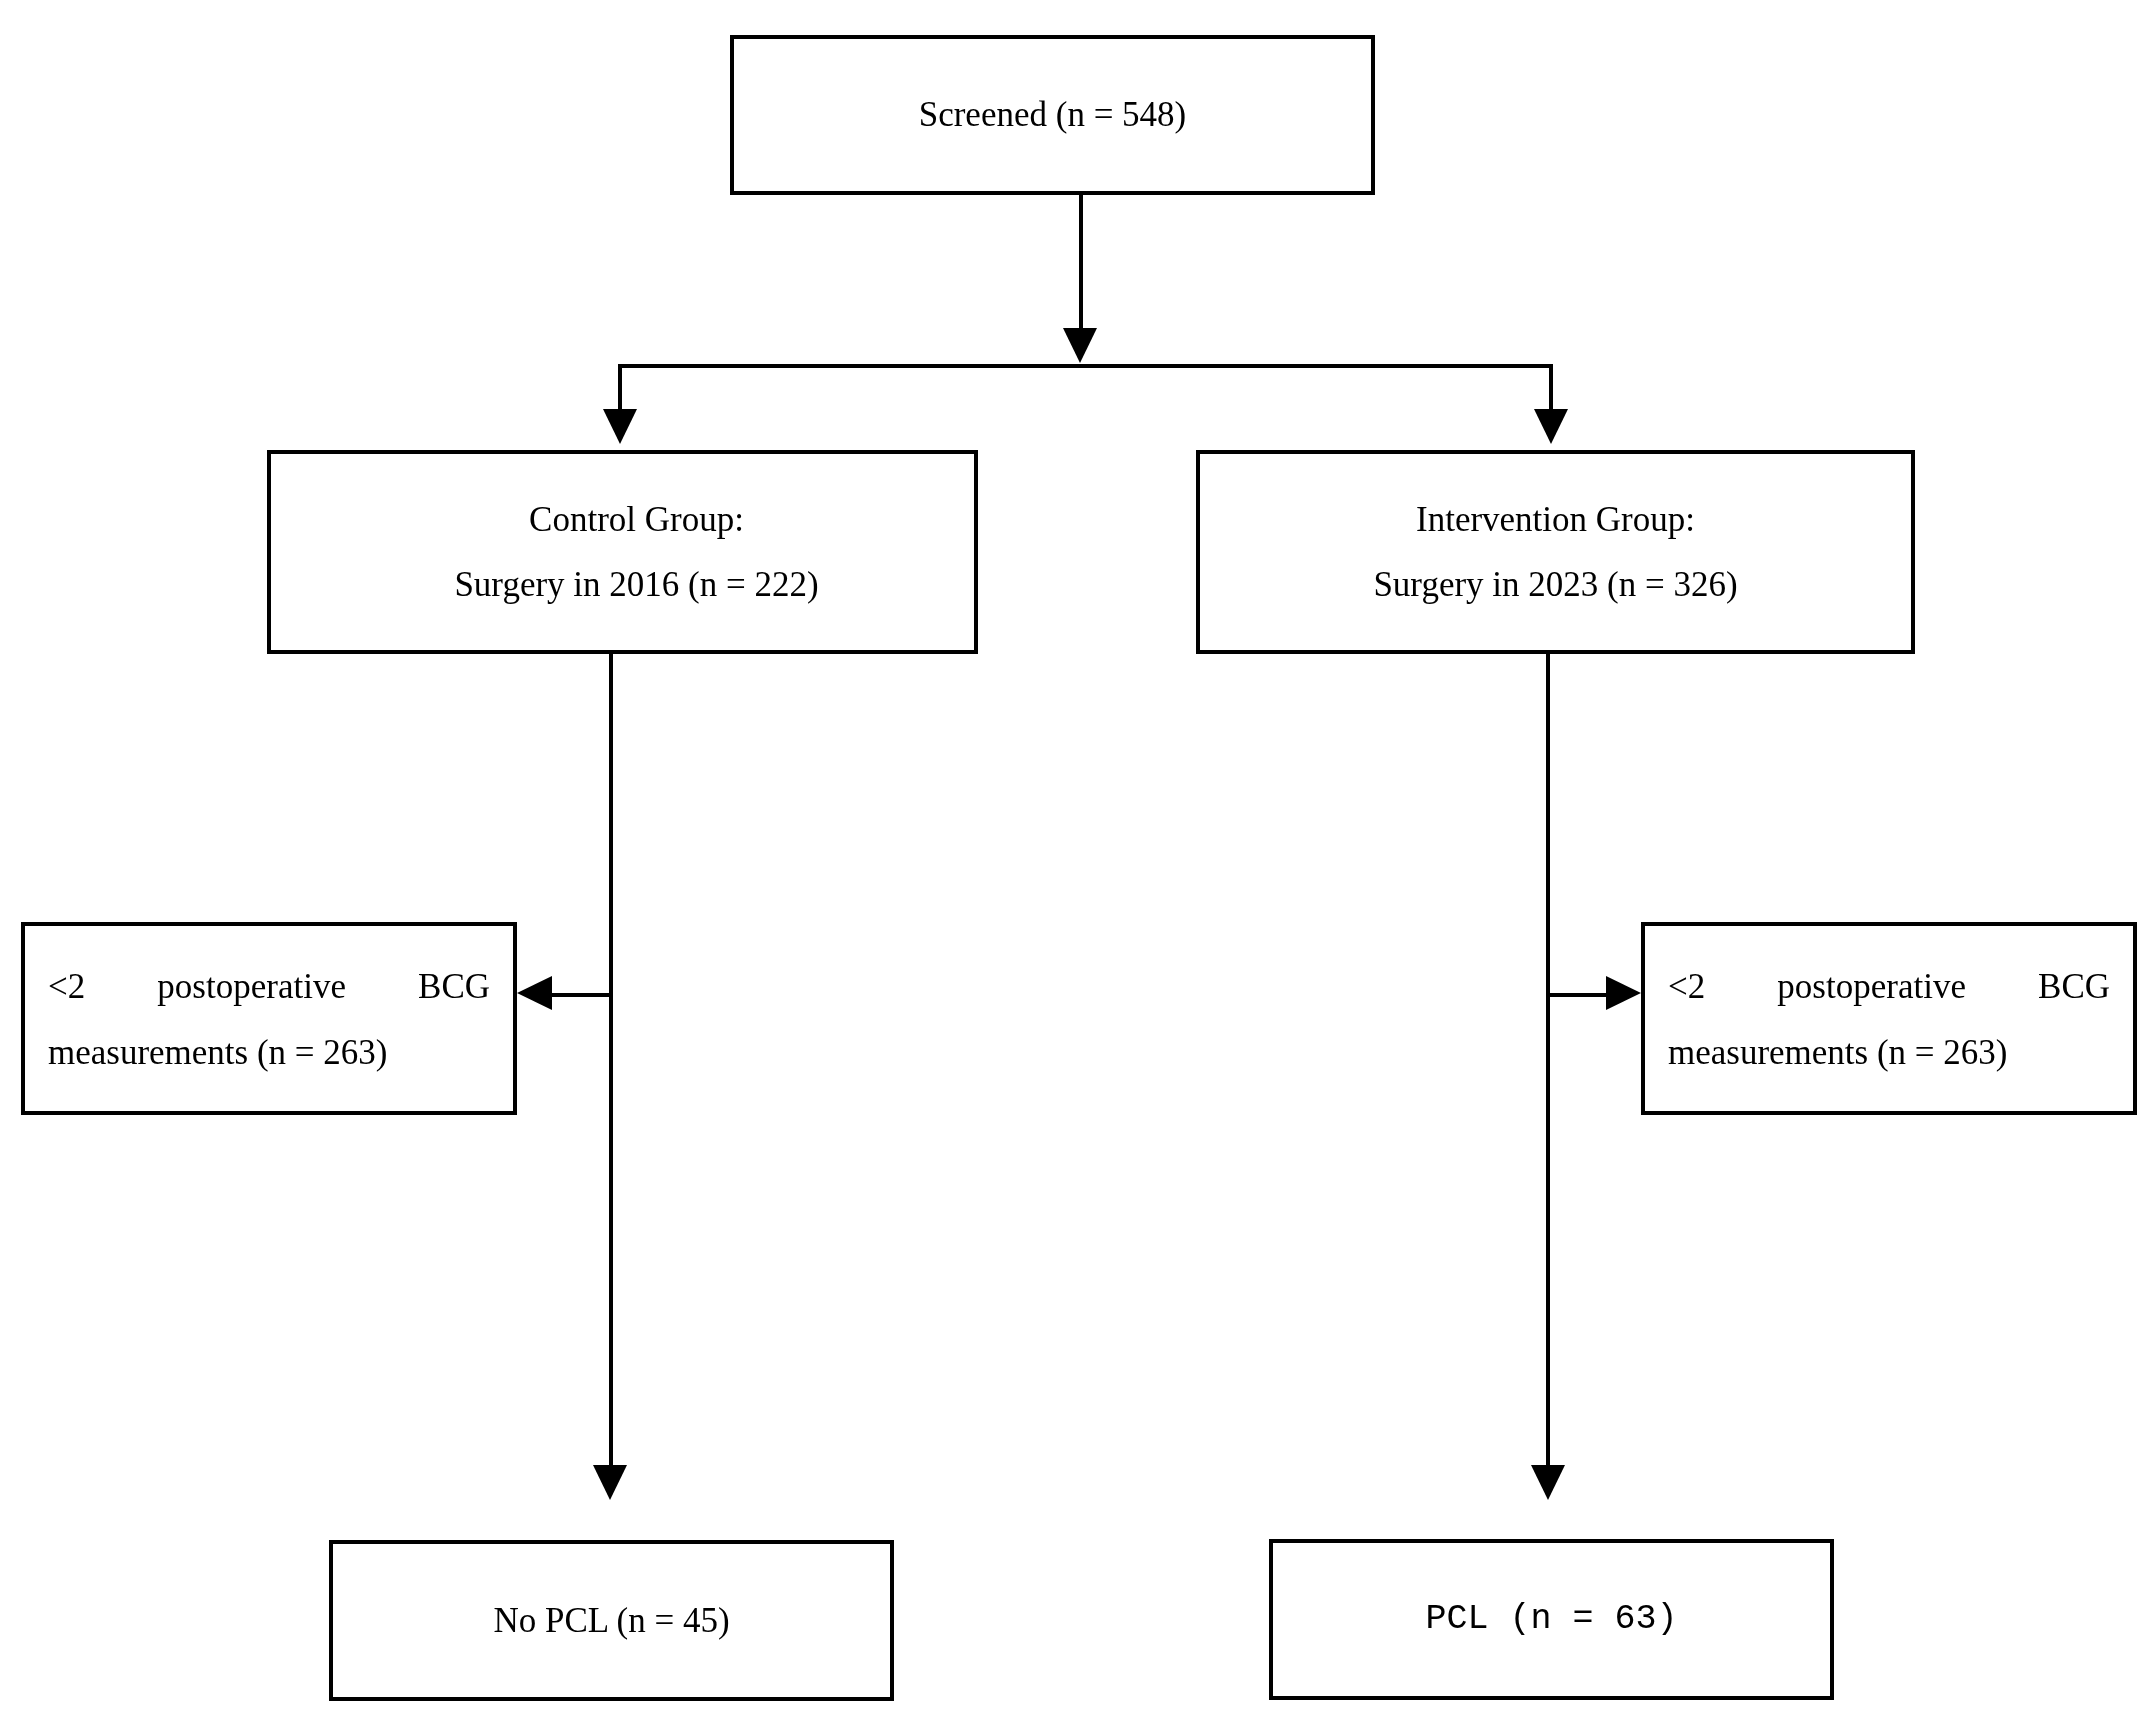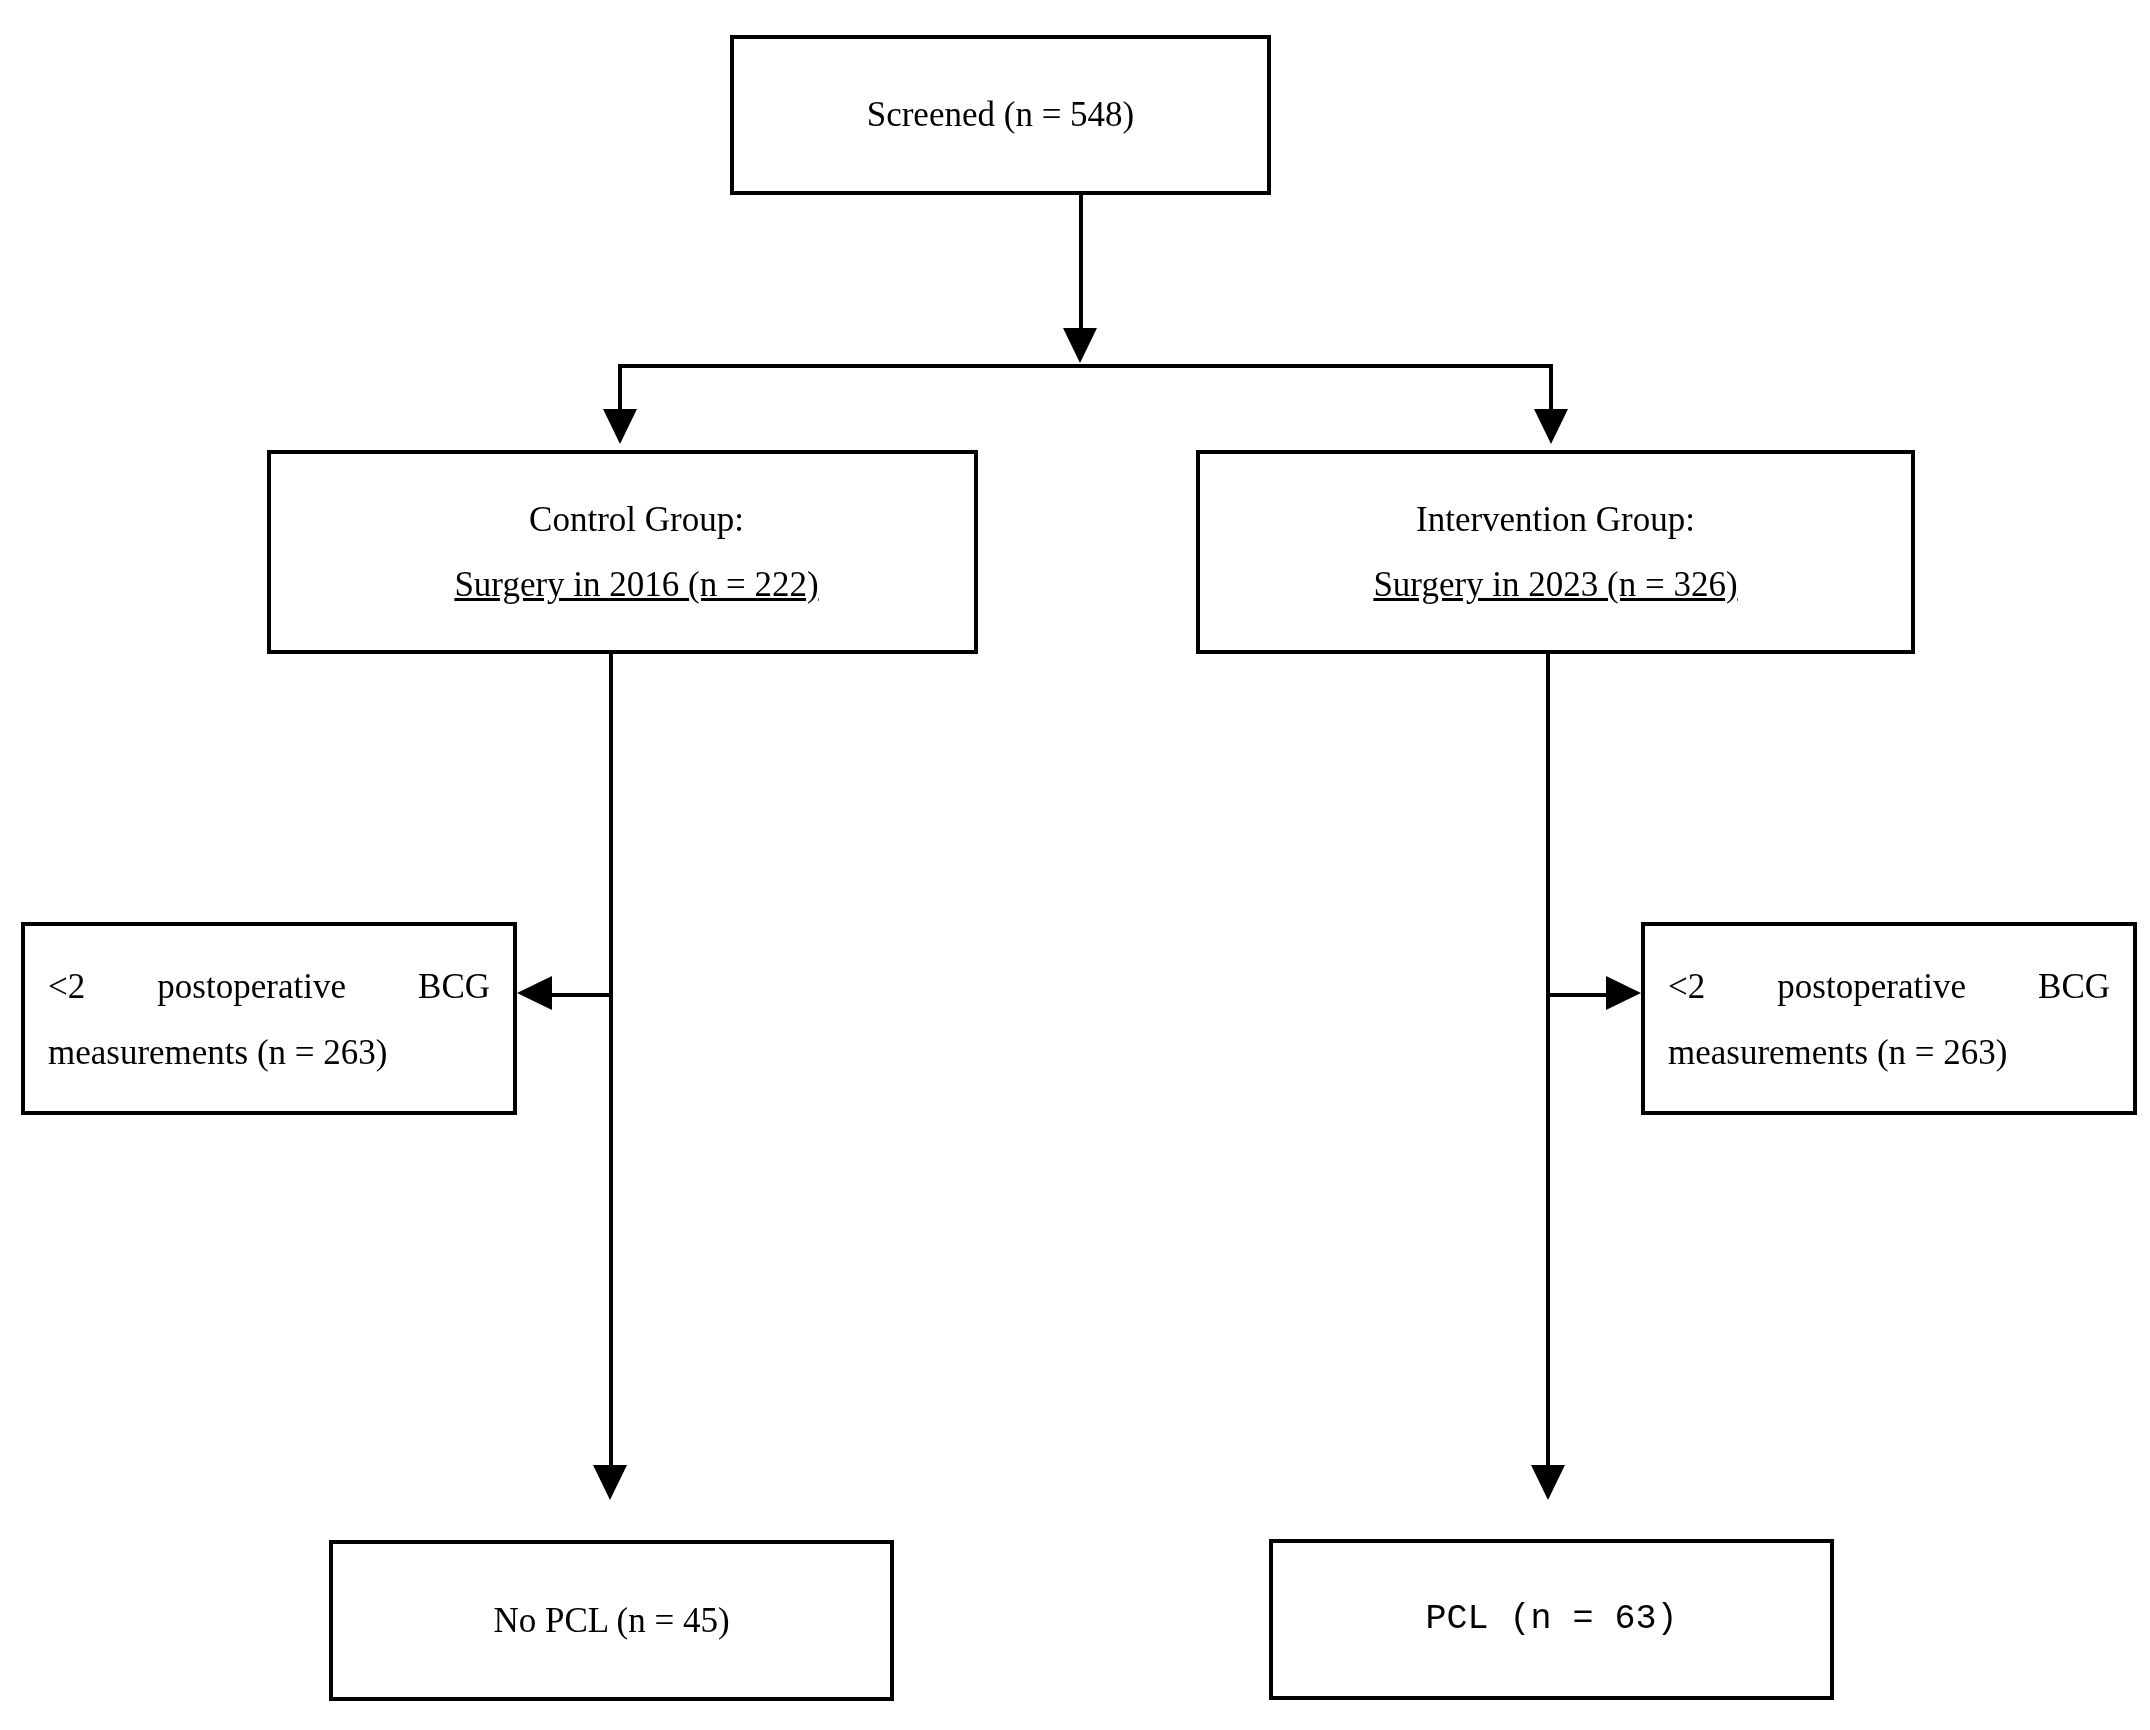--- a/index.html
+++ b/index.html
@@ -34,21 +34,20 @@
     line-height: 1.12;
   }
   .node .line {
     display: block;
     width: 100%;
     text-align: center;
     white-space: nowrap;
   }
   .node.two-line .line + .line {
     margin-top: 26px;
-    text-decoration: underline;
   }
 
   
   .node.exclusion {
     display: block;
     padding: 0 23px;
     font-size: 35px;
     line-height: 1.0;
   }
   .node.exclusion .para {
@@ -98,21 +97,21 @@
   .arrow-right {
     position: absolute;
     width: 0;
     height: 0;
     border-top: 17px solid transparent;
     border-bottom: 17px solid transparent;
     border-left: 35px solid #000000;
   }
 
   
-  #node-screened      { left: 730px; top: 35px;   width: 541px; height: 160px; }
+  #node-screened      { left: 730px; top: 35px;   width: 645px; height: 160px; }
   #node-control       { left: 267px;  top: 450px;  width: 711px; height: 204px; padding-left: 28px; }
   #node-intervention  { left: 1196px; top: 450px;  width: 719px; height: 204px; }
   #node-excl-left     { left: 21px;   top: 922px; width: 496px;  height: 193px; }
   #node-excl-right    { left: 1641px; top: 922px; width: 496px;  height: 193px; }
   #node-nopcl         { left: 329px;  top: 1540px; width: 565px;  height: 161px; }
   #node-pcl           { left: 1269px; top: 1539px; width: 565px;  height: 161px; font-family: Liberation Mono, monospace; }
 
   
   #c-screened-stem    { left: 1079px; top: 195px;  height: 133px; }
   #c-screened-arrow   { left: 1063px; top: 328px; }

